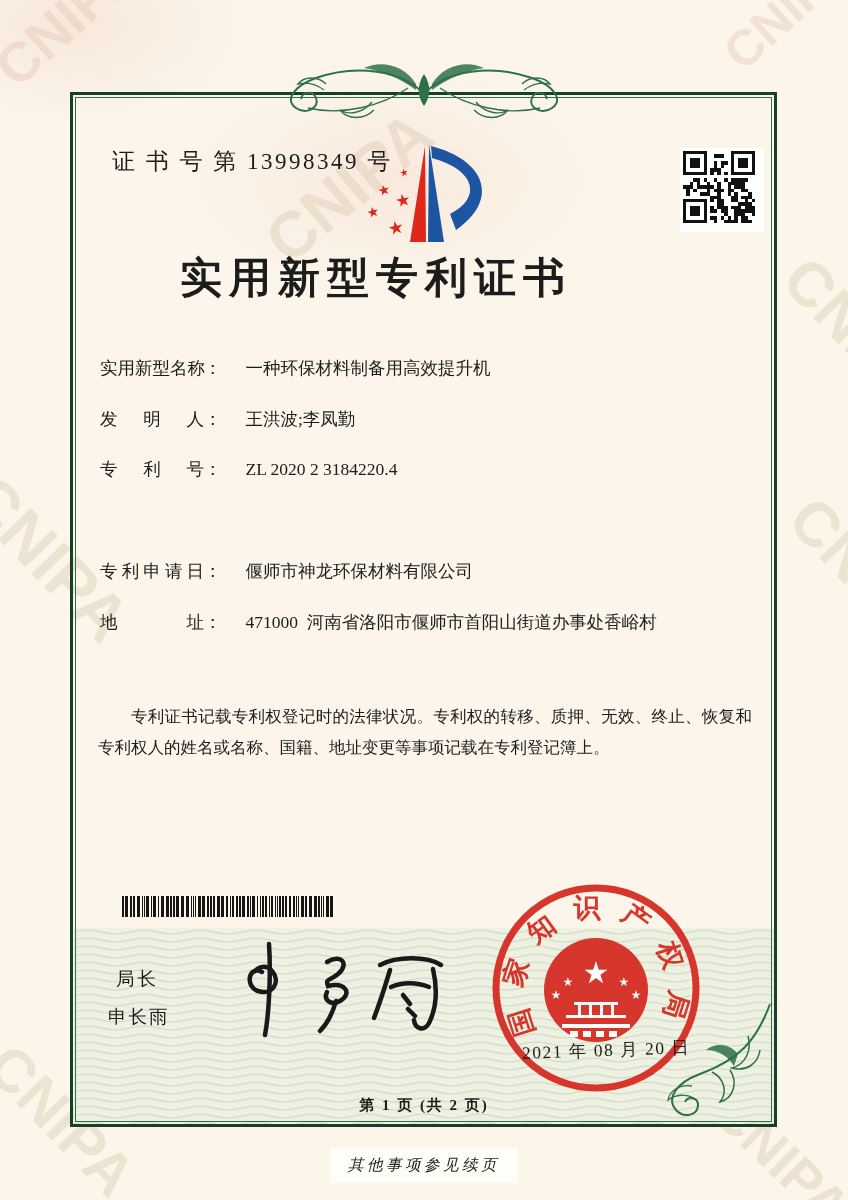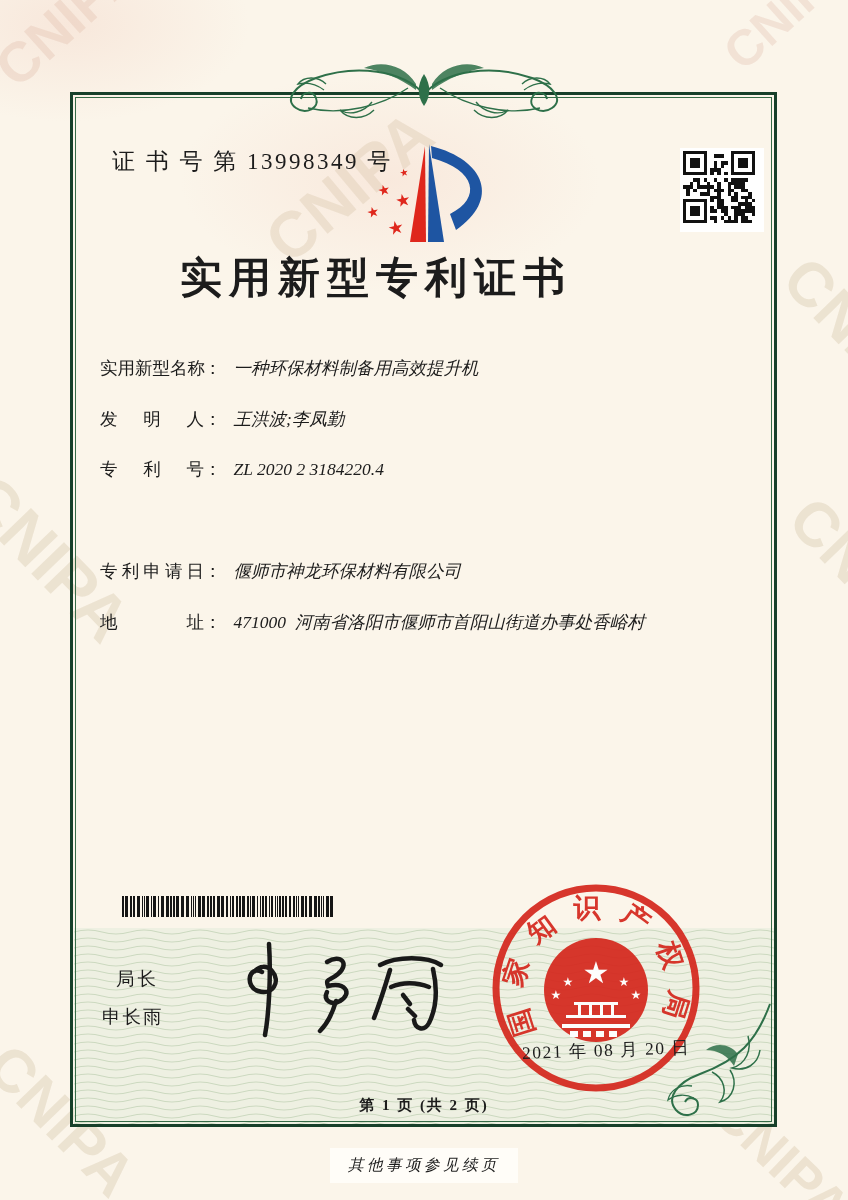--- a/index.html
+++ b/index.html
@@ -34,30 +34,30 @@
   .logo{position:absolute;left:342px;top:138px;z-index:3;}
   .logo-star{fill:#df271c;}
   .qr{position:absolute;left:680px;top:148px;width:78px;height:78px;background:#fff;
       padding:3px;z-index:3;}
   .title{position:absolute;left:0;top:250px;width:752px;text-align:center;font-size:42px;
          font-weight:bold;letter-spacing:7px;z-index:3;}
   
   .frow{position:absolute;left:100px;font-size:17.5px;z-index:3;white-space:nowrap;}
   .flabel{display:inline-block;width:104px;text-align:justify;text-align-last:justify;font-family:Liberation Serif, serif;}
   .fcolon{display:inline-block;}
-  .fval{margin-left:12px;white-space:pre-wrap;font-style:italic;}
+  .fval{margin-left:24px;white-space:pre-wrap;}
   .grant-right{position:absolute;left:268px;top:0;white-space:nowrap;}
   
   .paras{position:absolute;left:98px;top:701px;width:654px;font-size:16.5px;line-height:31px;
          text-align:justify;z-index:3;}
   .paras p{margin:0;text-indent:2em;}
   
   .barcode{position:absolute;left:122px;top:896px;z-index:3;}
   .director-label{position:absolute;left:116px;top:966px;font-size:18.5px;letter-spacing:3px;z-index:3;text-align:center;}
-  .director-name{position:absolute;left:102px;top:1004px;font-size:18.5px;letter-spacing:2px;z-index:3;}
+  .director-name{position:absolute;left:108px;top:1004px;font-size:18.5px;letter-spacing:2px;z-index:3;}
   .signature{position:absolute;left:232px;top:934px;z-index:3;}
   .seal{position:absolute;left:486px;top:878px;z-index:4;opacity:.93;}
   .seal-date{position:absolute;left:522px;top:1038px;font-size:17.5px;letter-spacing:1.5px;
              color:#1d1d1d;transform:rotate(-2deg);z-index:5;white-space:nowrap;}
   .page-no{position:absolute;left:70px;top:1096px;width:708px;text-align:center;font-size:15px;
            letter-spacing:2px;z-index:3;font-weight:bold;}
   .cont-note{position:absolute;left:424px;top:1148px;transform:translateX(-50%);
              background:#fffdf8;padding:7px 18px;font-size:15.5px;letter-spacing:3.5px;z-index:3;
              white-space:nowrap;font-style:italic;}
 </style>
@@ -367,20 +367,21 @@
     <span class="flabel">专利号</span><span class="fcolon">：</span><span class="fval">ZL 2020 2 3184220.4</span>
   </div>
   <div class="frow" style="top:559px">
     <span class="flabel">专利申请日</span><span class="fcolon">：</span><span class="fval">偃师市神龙环保材料有限公司</span>
   </div>
   <div class="frow" style="top:610px">
     <span class="flabel">地址</span><span class="fcolon">：</span><span class="fval">471000  河南省洛阳市偃师市首阳山街道办事处香峪村</span>
   </div>
 
   <div class="paras">
+    <p>专利证书记载专利权登记时的法律状况。专利权的转移、质押、无效、终止、恢复和专利权人的姓名或名称、国籍、地址变更等事项记载在专利登记簿上。</p>
   </div>
 
   <svg class="barcode" id="barcode-svg" width="216" height="21">
       <rect x="0" y="0" width="2" height="21" fill="#151515"></rect>
       <rect x="3" y="0" width="3" height="21" fill="#151515"></rect>
       <rect x="8" y="0" width="2" height="21" fill="#151515"></rect>
       <rect x="11" y="0" width="2" height="21" fill="#151515"></rect>
       <rect x="15" y="0" width="3" height="21" fill="#151515"></rect>
       <rect x="20" y="0" width="1" height="21" fill="#151515"></rect>
       <rect x="22" y="0" width="1" height="21" fill="#151515"></rect>

